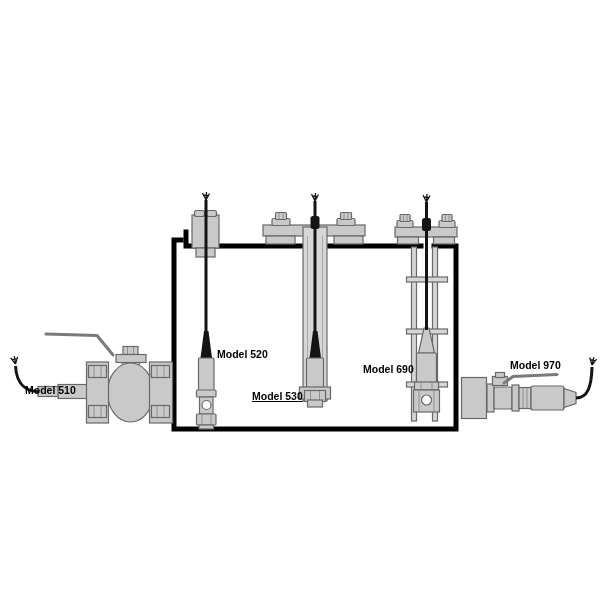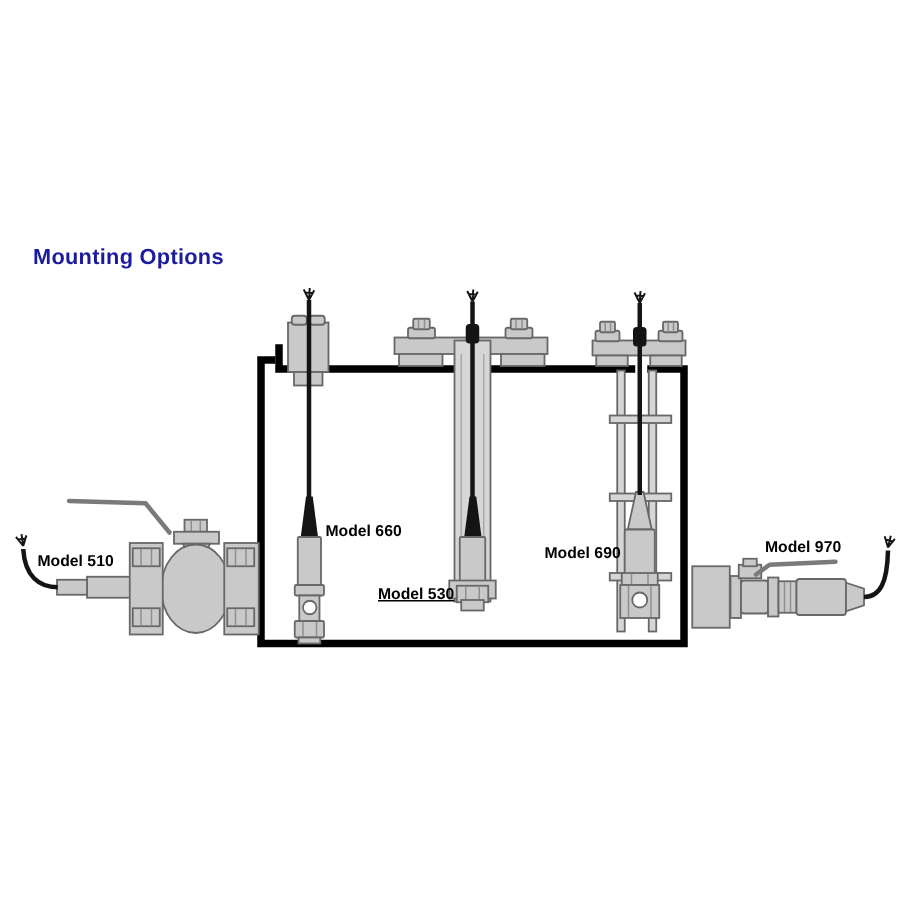--- a/index.html
+++ b/index.html
@@ -32,21 +32,20 @@
   .hole{fill:var(--hole-fill);stroke:var(--equipment-stroke);stroke-width:1.2;}
   .handle{stroke:var(--handle-color);fill:none;stroke-width:3;stroke-linecap:round;stroke-linejoin:round;}
   .facet{stroke:var(--facet-color);stroke-width:1;fill:none;}
   .inner{stroke:#a8a8a8;stroke-width:1;fill:none;}
 </style>
 </head>
 <body>
 
 <div class="canvas">
 
-  <div class="page-title">Mounting Options</div>
 
   <svg width="600" height="600" viewBox="0 0 600 600">
     <defs>
       <g id="splay">
         <path class="cable" stroke-width="1.3" d="M0 0 L-3.5 -7 M0 0 L0.5 -8 M0 0 L3.5 -6.5 M-2.5 -5 L3 -4.5"></path>
       </g>
     </defs>
 
     <g>
       <path class="tank" d="M181 240 H174 V429 H456 V246 H434"></path>
@@ -165,19 +164,19 @@
       <rect class="eq" x="492.5" y="376.5" width="15" height="9"></rect>
       <rect class="eq" x="495.5" y="372.5" width="9" height="5"></rect>
       <polyline class="handle" points="504,383 513,376.5 557,374.5"></polyline>
       <rect class="eq" x="531" y="386" width="33" height="24" rx="2"></rect>
       <polygon class="eq" points="564,388.5 576,392.5 576,403.5 564,407.5"></polygon>
       <path class="cable" stroke-width="3" d="M576 398 C 587 398 591.5 388 592 367"></path>
       <use href="#splay" transform="translate(592,365) rotate(10)"></use>
     </g>
   </svg>
 
-  <div class="model-label" style="left:25px;top:368px;">Model 510</div>
-  <div class="model-label" style="left:217px;top:348px;">Model 660</div>
+  <div class="model-label" style="left:25px;top:384px;">Model 510</div>
+  <div class="model-label" style="left:217px;top:348px;">Model 520</div>
   <div class="model-label" style="left:252px;top:390px;text-decoration:underline;">Model 530</div>
   <div class="model-label" style="left:363px;top:363px;">Model 690</div>
   <div class="model-label" style="left:510px;top:359px;">Model 970</div>
 
 </div>
 
 </body></html>

